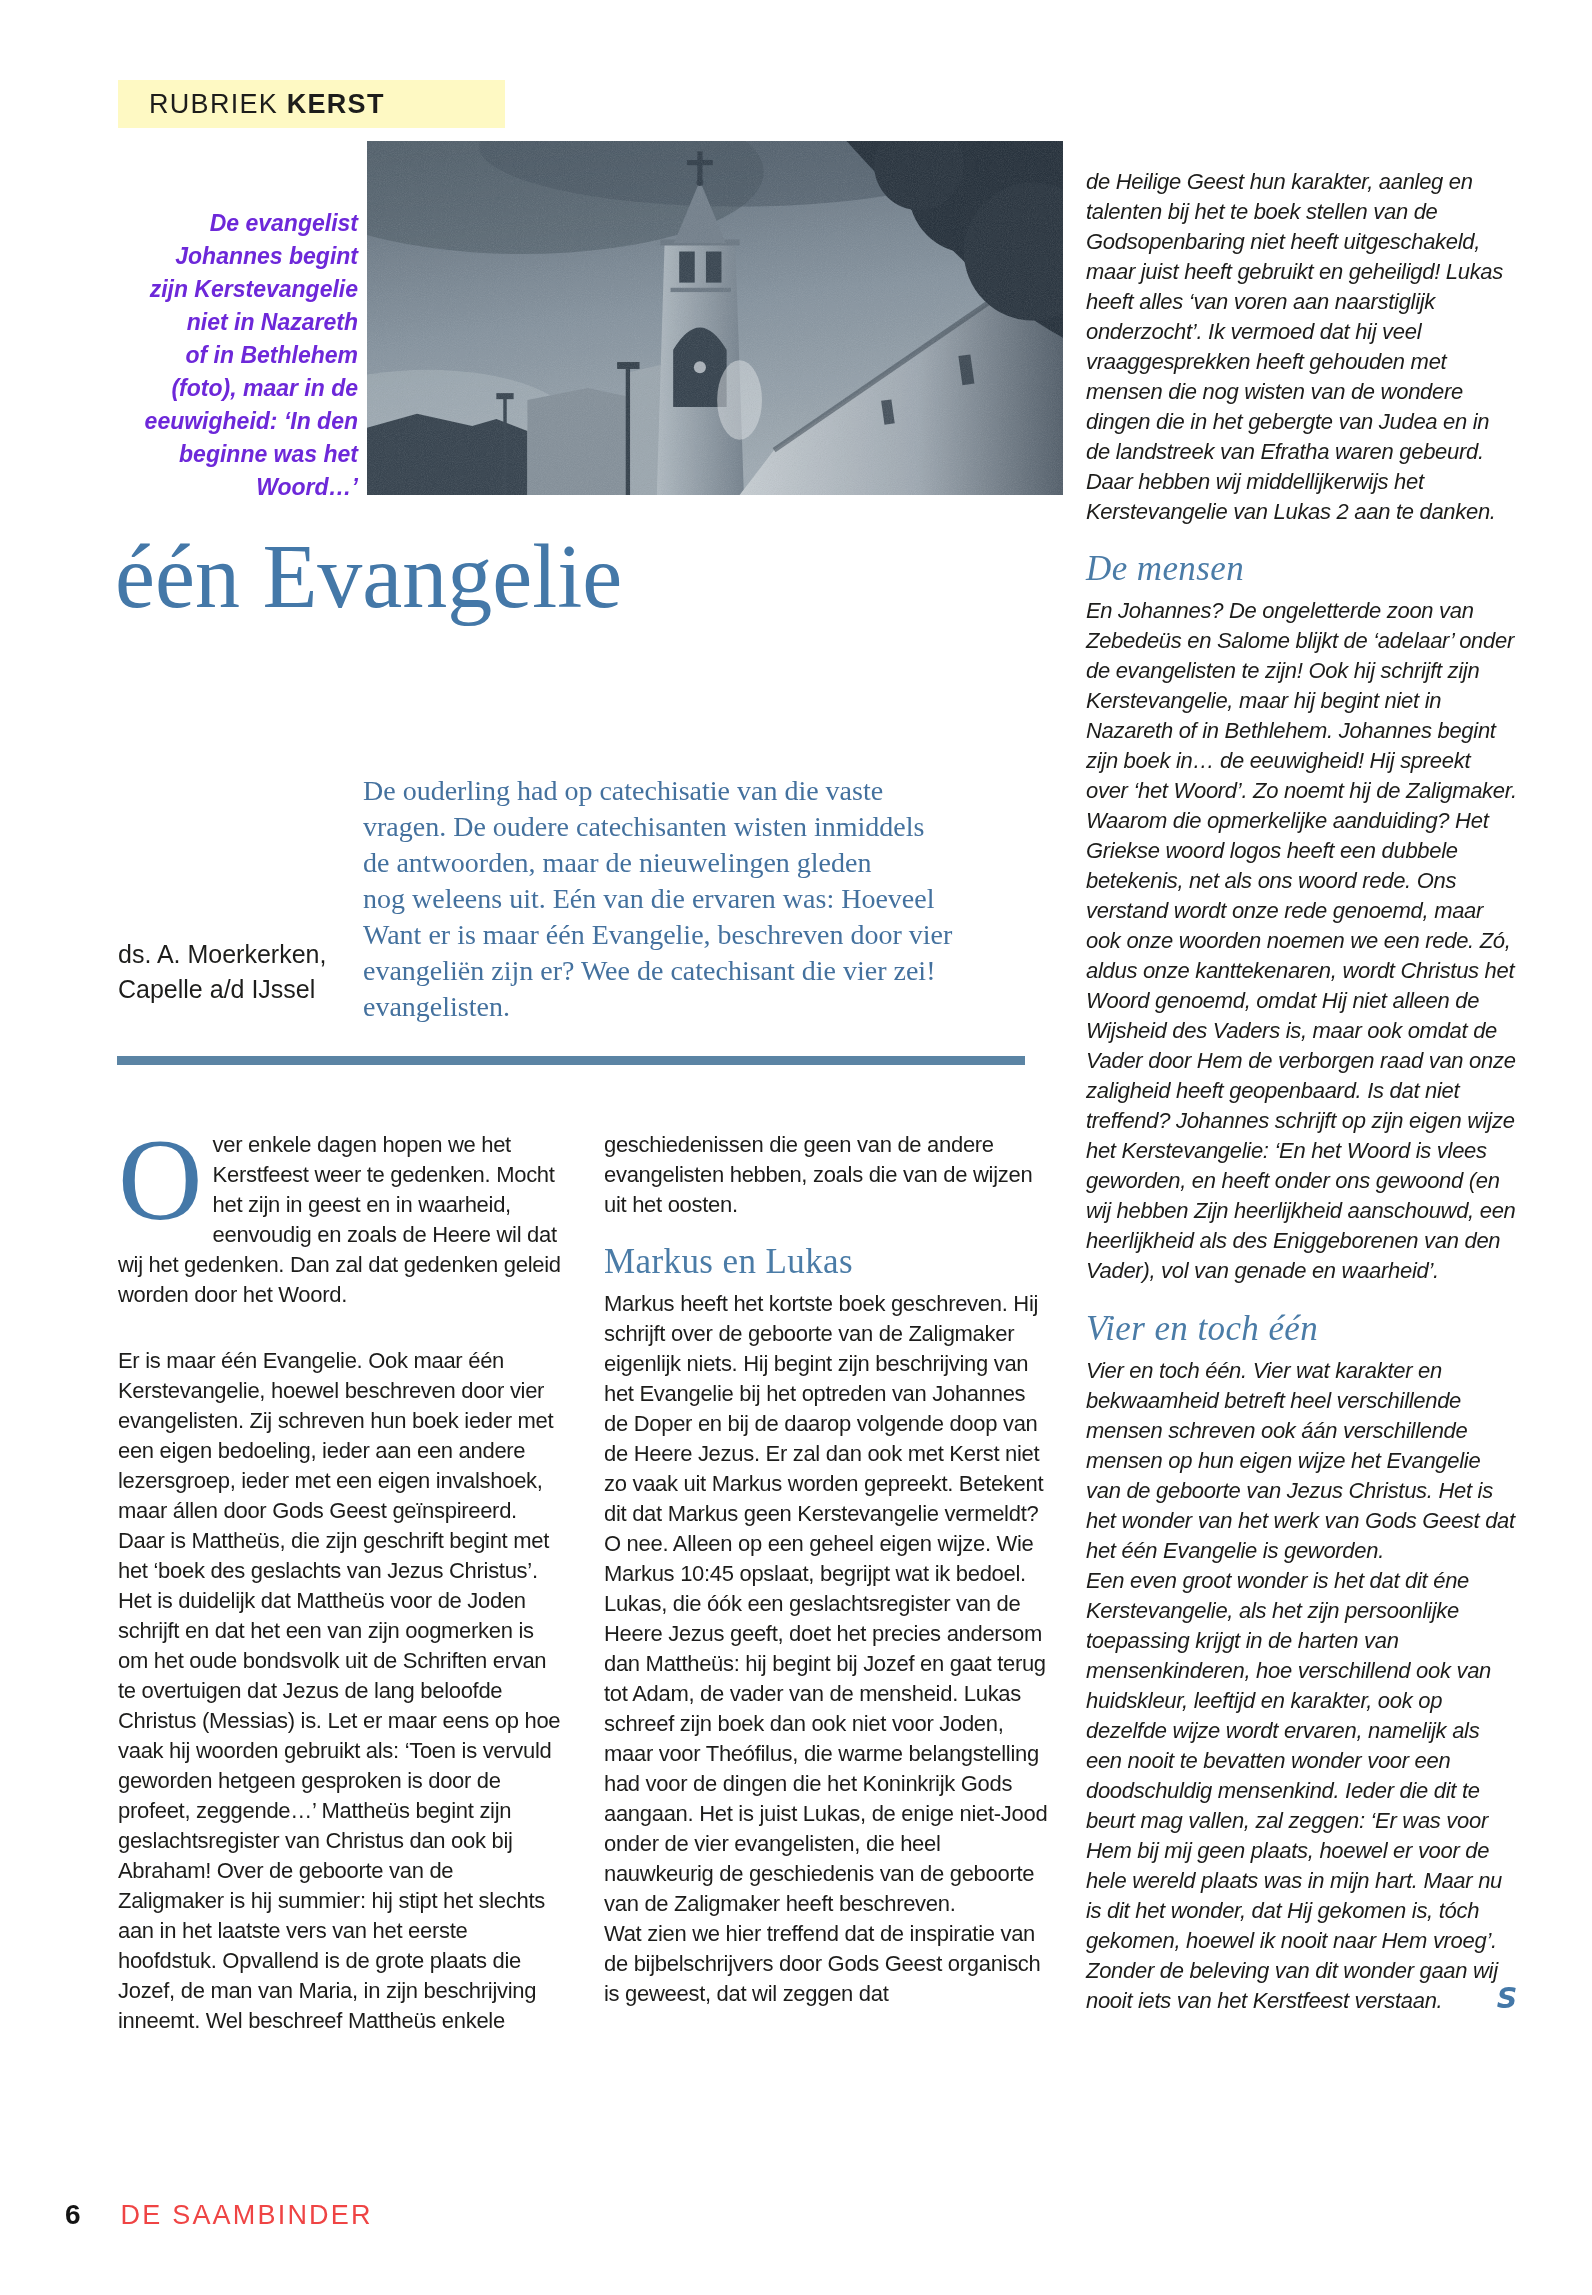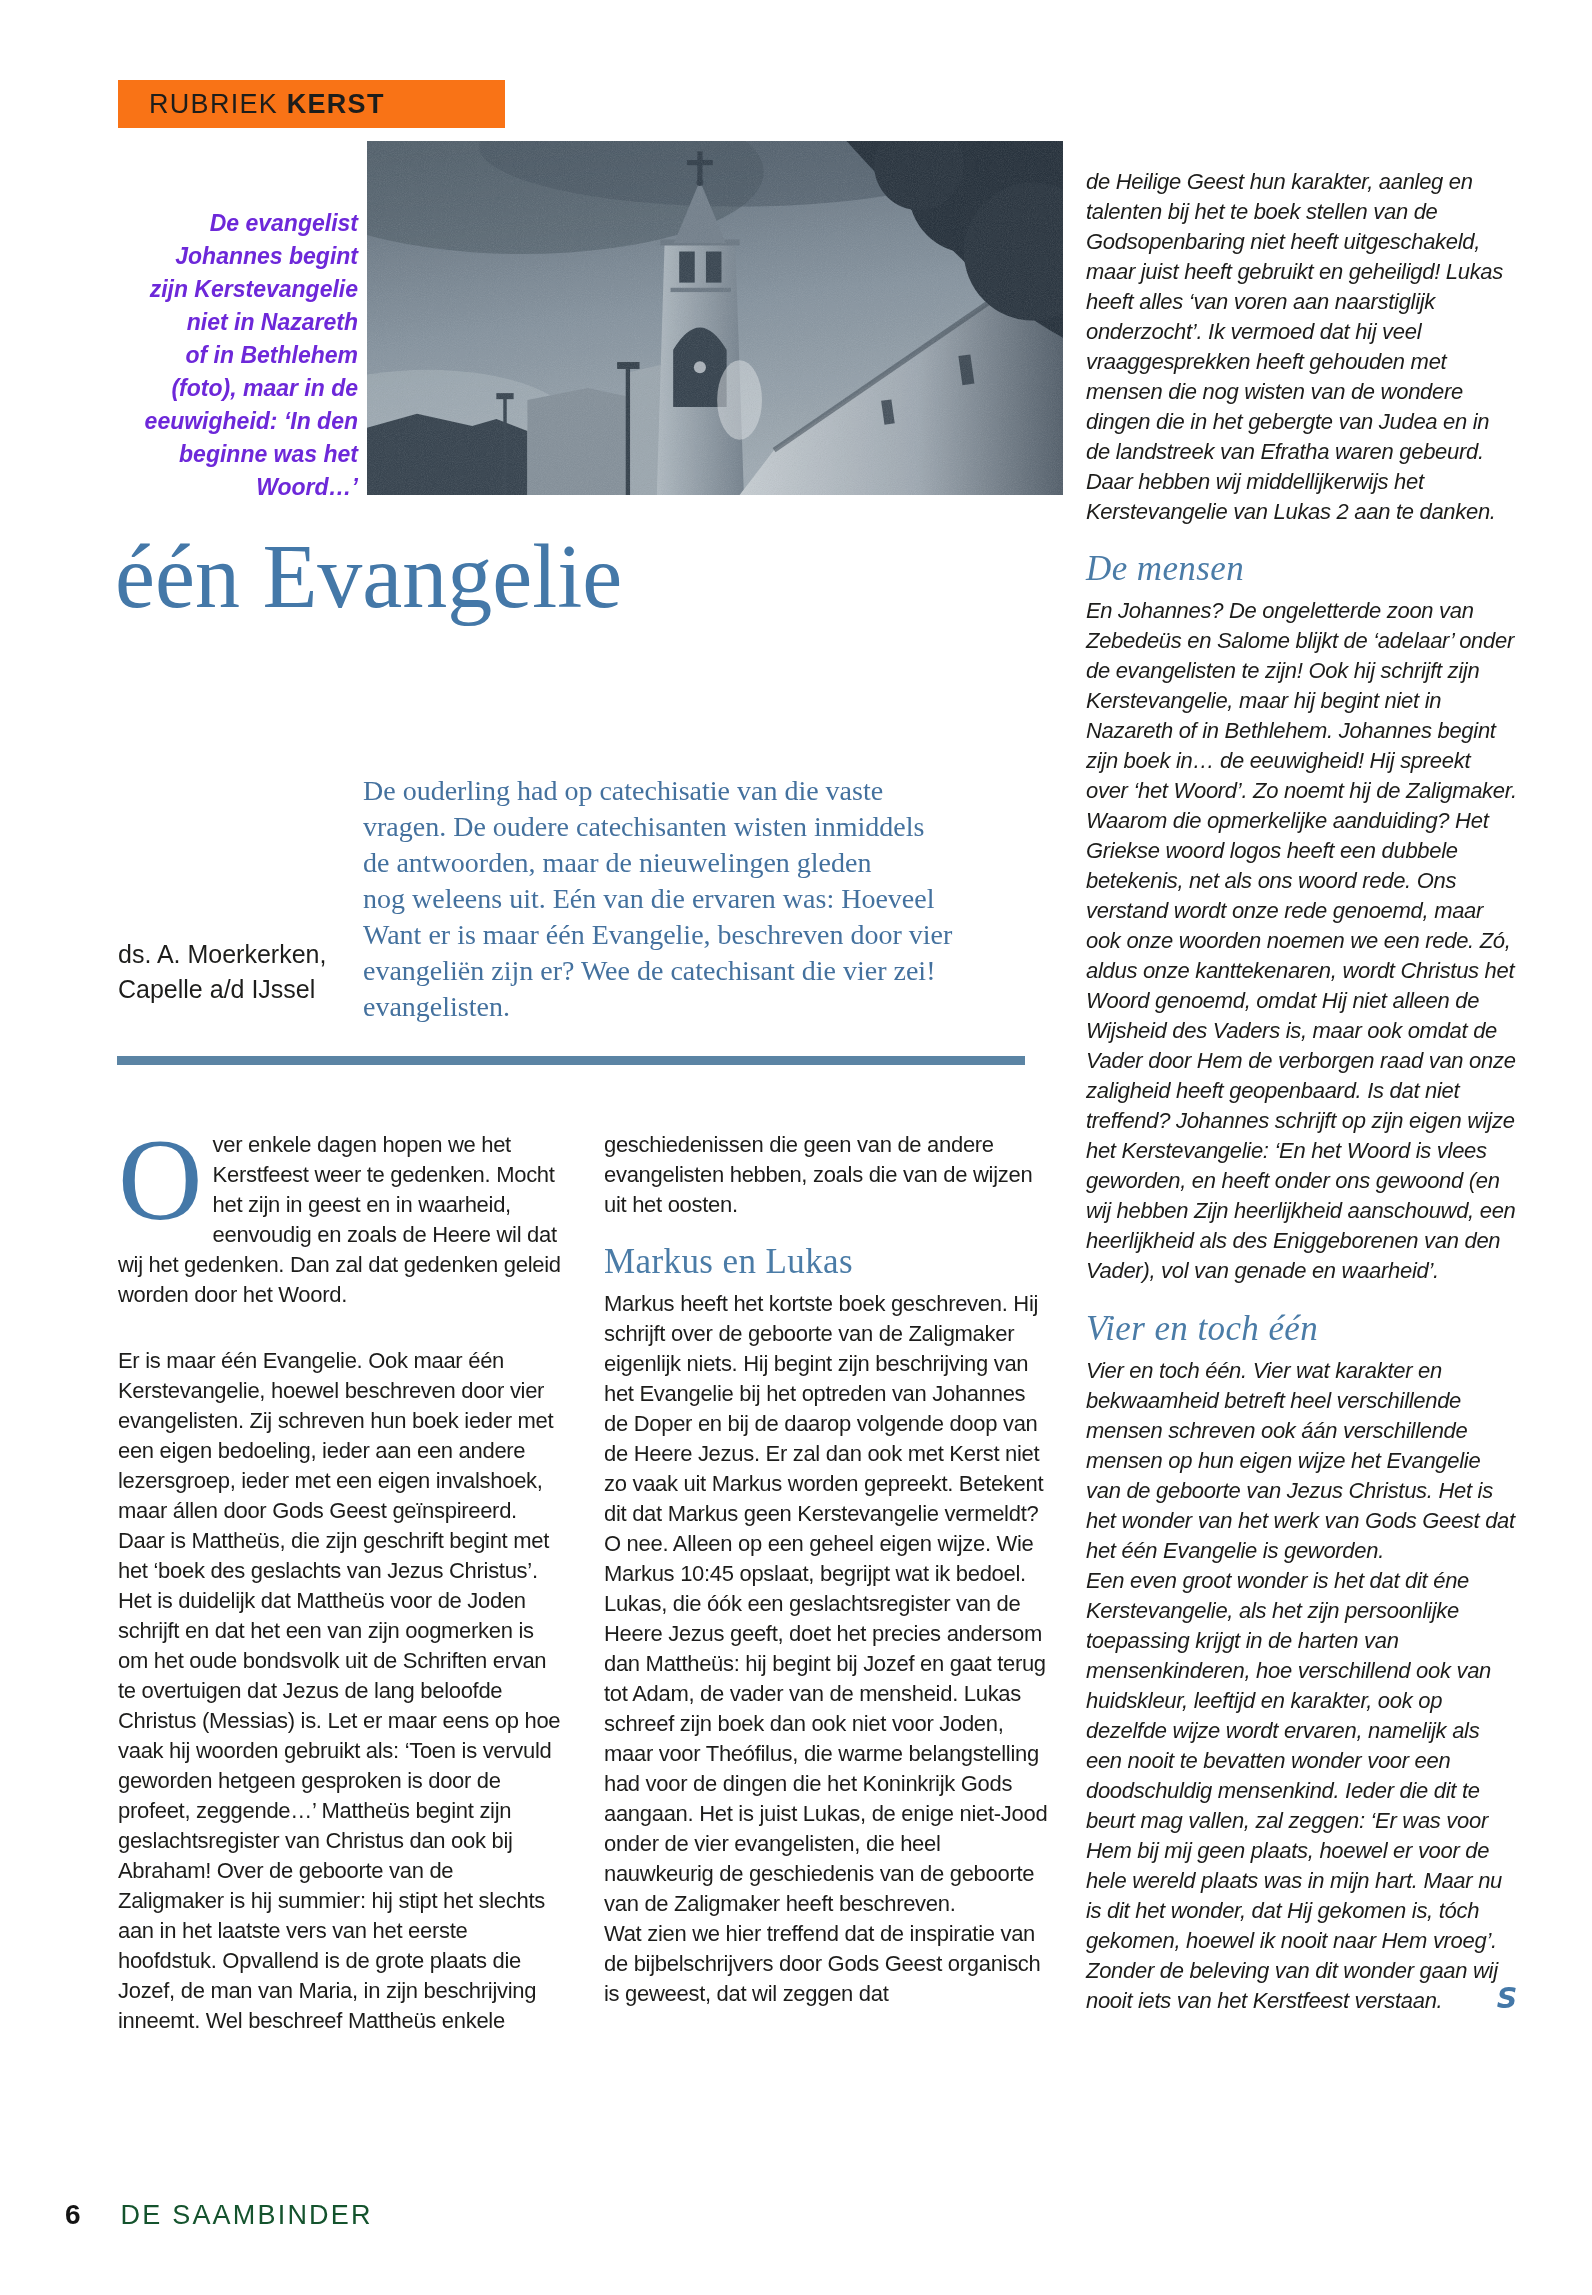--- a/index.html
+++ b/index.html
@@ -1,20 +1,20 @@
 <!DOCTYPE html>
 <html style="font-size:14px"><head>
 <meta charset="utf-8">
 <style>
   html,body{margin:0;padding:0;background:#ffffff;}
   .page{position:relative;width:1592px;height:2295px;background:#ffffff;overflow:hidden;
         font-family:"Liberation Sans",sans-serif;color:#1d1d1b;}
 
   
-  .badge{position:absolute;left:118px;top:80px;width:387px;height:48px;background:#f97316;
+  .badge{position:absolute;left:118px;top:80px;width:387px;height:48px;background:#fef9c3;
          display:flex;align-items:center;padding-left:31px;box-sizing:border-box;
          font-size:27px;letter-spacing:1.3px;color:#1d1d1b;}
   .badge-reg{font-weight:400;margin-right:8.6px;}
   .badge-bold{font-weight:700;}
 
   
   .photo{position:absolute;left:367px;top:141px;width:696px;height:354px;}
   .photo svg{display:block;width:100%;height:100%;}
 
   
@@ -48,21 +48,21 @@
            font-size:35px;line-height:40px;letter-spacing:0.4px;color:#4b7ca7;}
   .dropcap{float:left;font-family:"Liberation Serif",serif;font-size:117px;line-height:89px;
            color:#4478a8;margin:5.2px 10.4px 0 0;}
   .lastpar{position:relative;}
   .endmark{position:absolute;right:0;bottom:1.7px;font-family:"DejaVu Sans",sans-serif;
            font-weight:700;font-size:28.5px;color:#4478a8;}
 
   
   .footer{position:absolute;left:65px;top:2199px;display:flex;align-items:baseline;}
   .page-num{font-weight:700;font-size:28px;color:#141414;}
-  .mag-name{margin-left:40px;font-size:27px;letter-spacing:2.2px;color:#14532d;font-weight:400;}
+  .mag-name{margin-left:40px;font-size:27px;letter-spacing:2.2px;color:#ef4444;font-weight:400;}
 </style>
 </head>
 <body>
 
 <div class="page">
 
   <div class="badge">
     <span class="badge-reg">RUBRIEK</span>
     <span class="badge-bold">KERST</span>
   </div>

